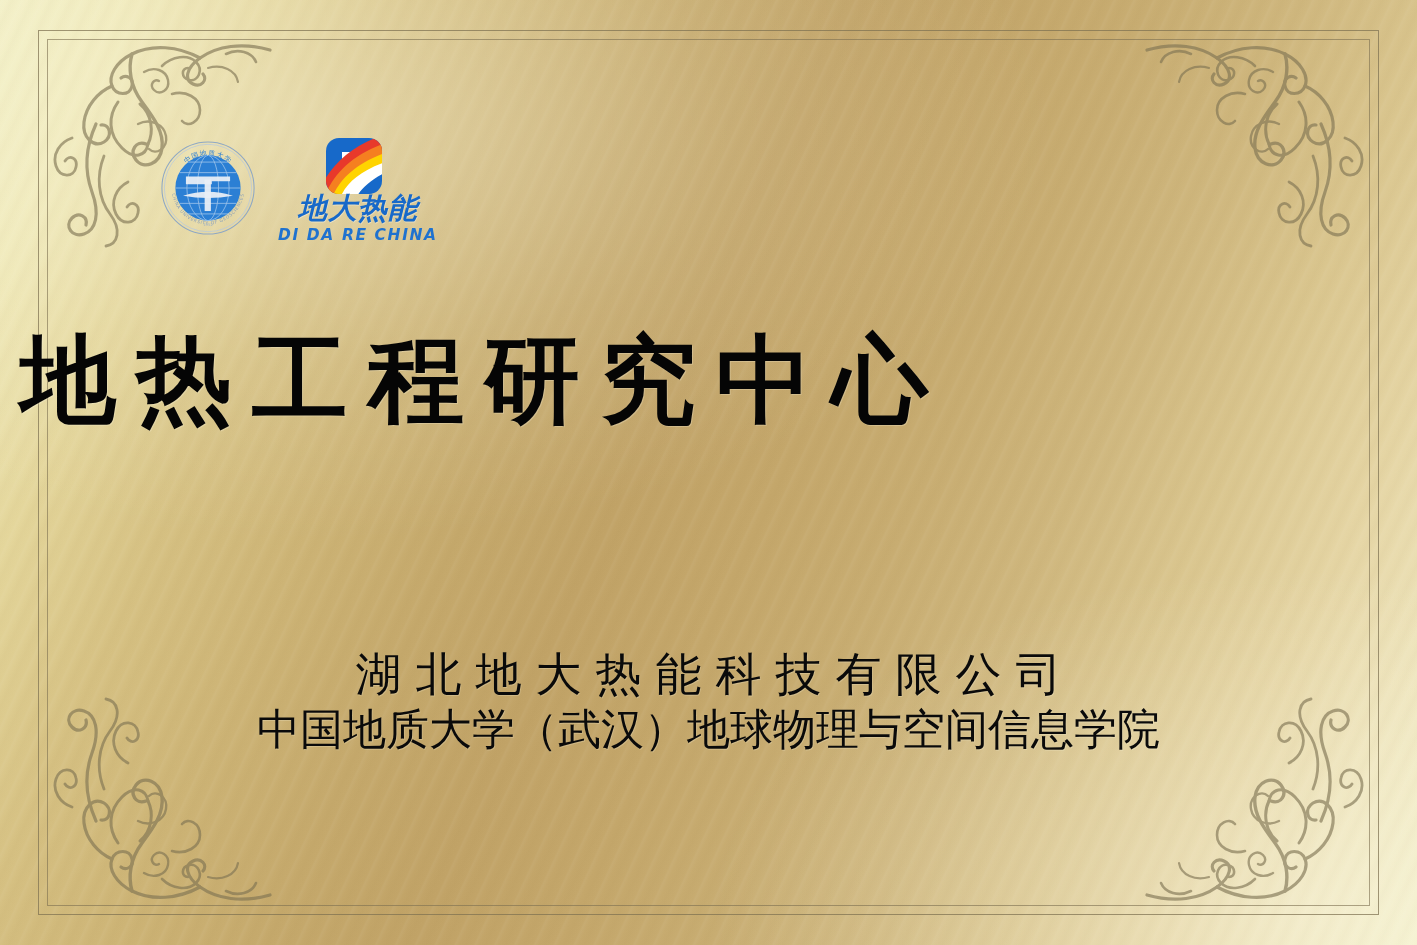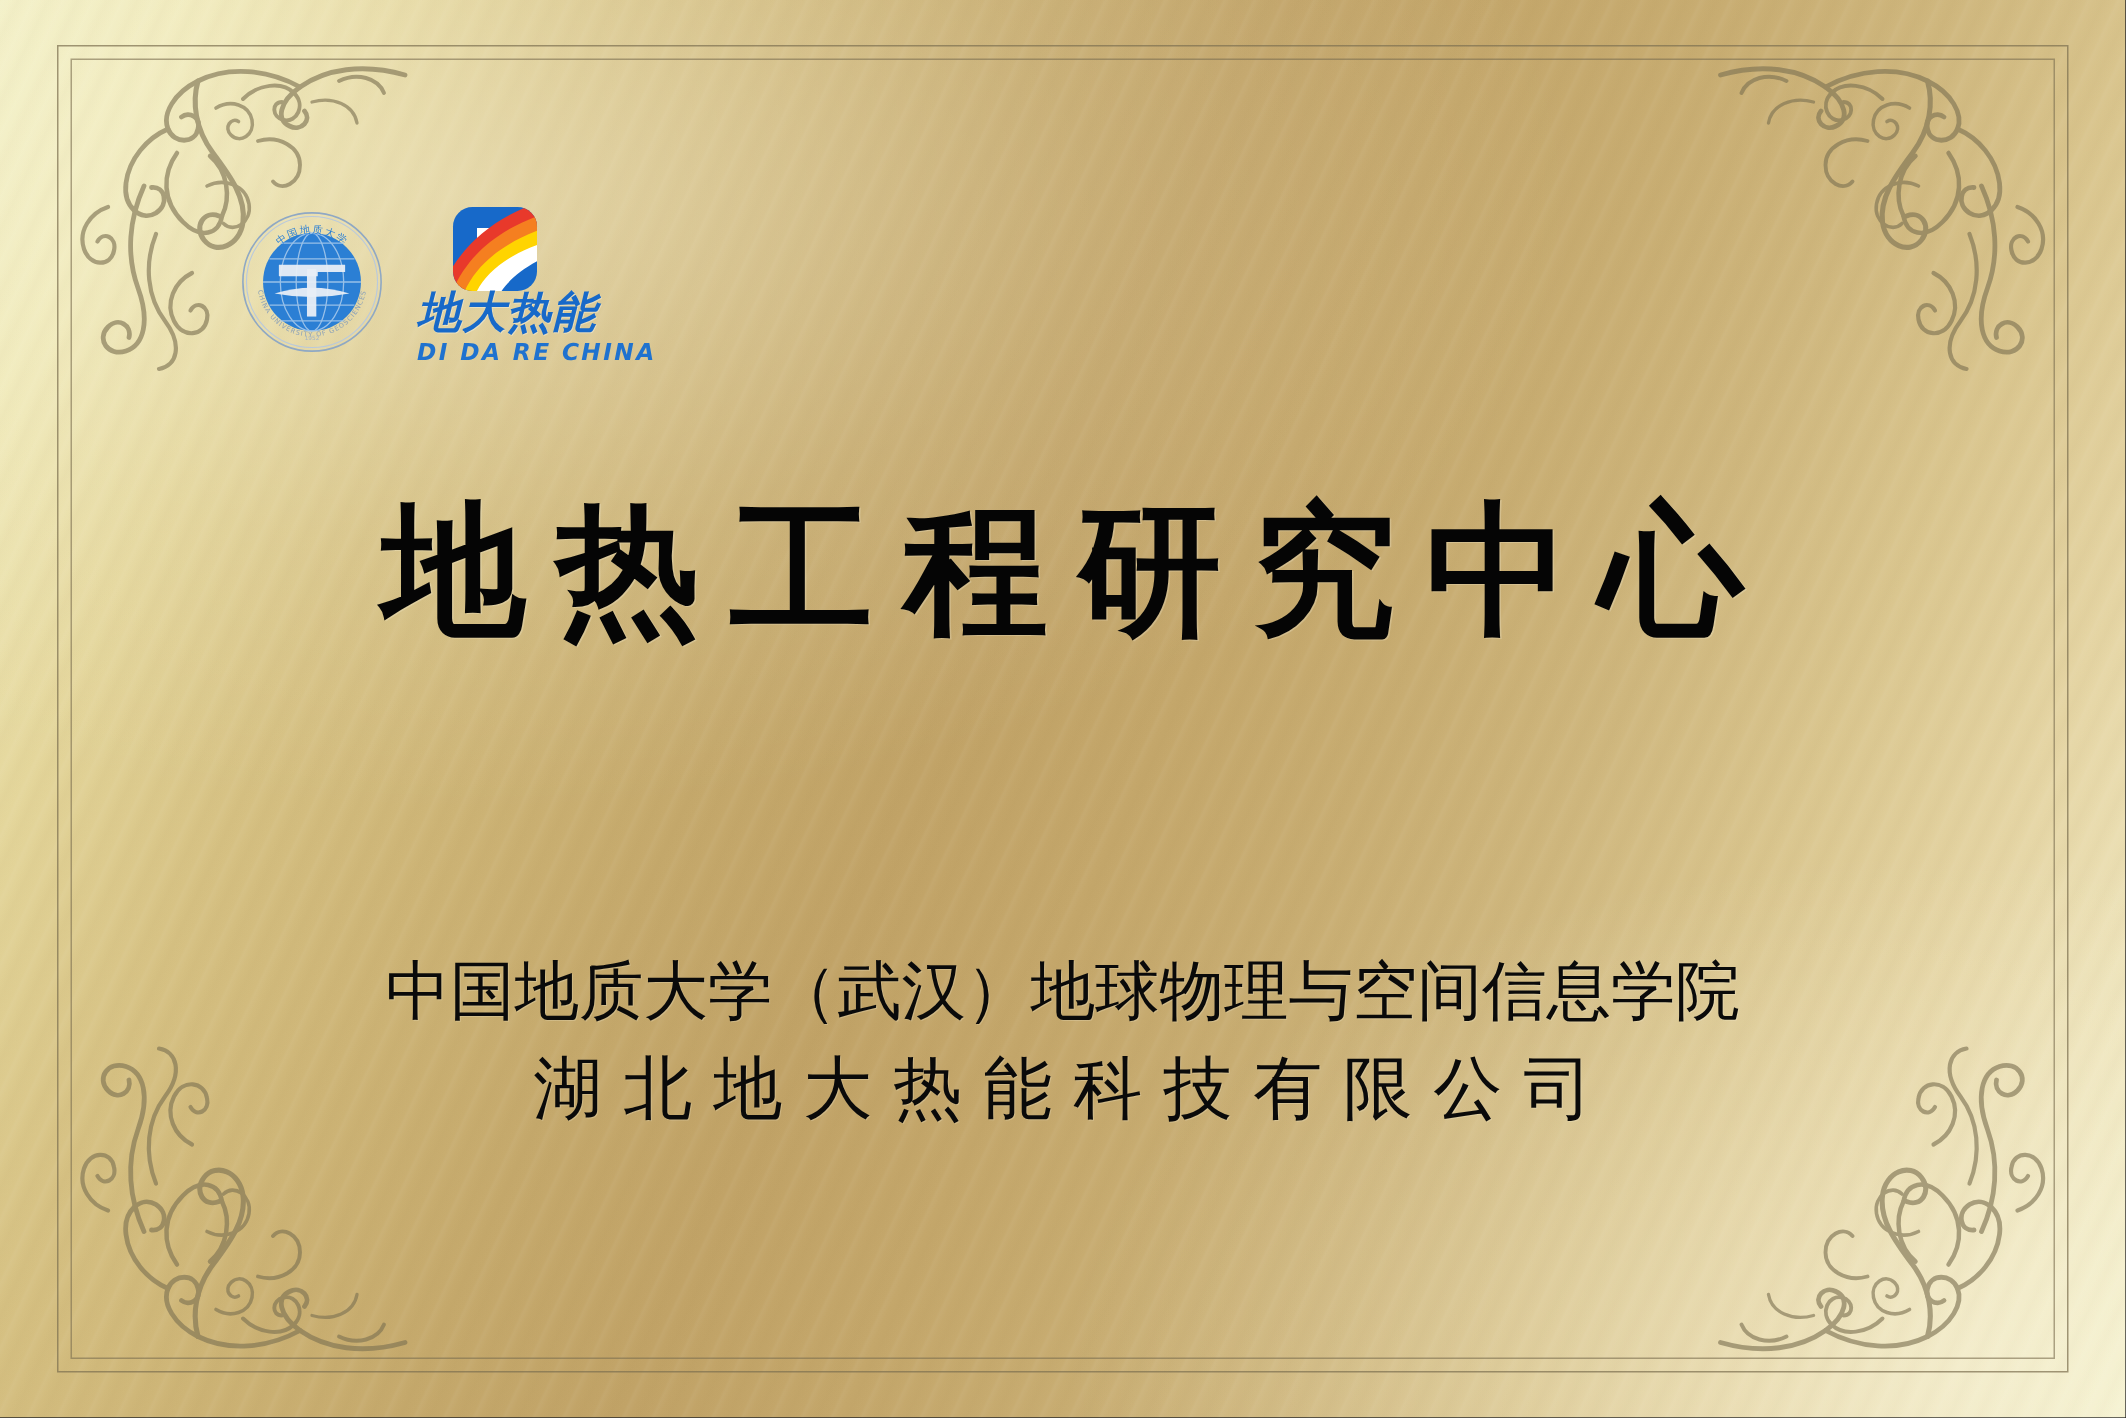--- a/index.html
+++ b/index.html
@@ -104,21 +104,21 @@
     top: 132px;
     display: flex;
     align-items: center;
     gap: 22px;
   }
   #seal-logo { width: 96px; height: 96px; display:block; }
 
   #didareneng-logo {
     display: flex;
     flex-direction: column;
-    align-items: flex-start;
+    align-items: center;
     margin-top: 4px;
   }
   #ddrn-mark { width: 112px; height: 60px; display:block; margin-bottom: -2px; }
   #ddrn-cn {
     font-family: "DejaVu Sans", "Liberation Sans", sans-serif;
     font-weight: 700;
     font-style: italic;
     font-size: 29px;
     letter-spacing: 1px;
     color: #1769c9;
@@ -133,21 +133,20 @@
     letter-spacing: 1.6px;
     color: #1f72cf;
     margin-top: 2px;
   }
 
   
   #main-title {
     position: absolute;
     left: 0; right: 0;
     top: 330px;
-    text-align: center;
     font-family: "DejaVu Sans", "Liberation Sans", sans-serif;
     font-weight: 700;
     font-size: 96px;
     line-height: 1.05;
     letter-spacing: 20px;
     text-indent: 20px;
     color: #050505;
     text-shadow: 1px 1px 0 rgba(255,255,240,0.22);
     white-space: nowrap;
   }
@@ -350,17 +349,17 @@
         </g>
       </svg>
       <div id="ddrn-cn">地大热能</div>
       <div id="ddrn-en">DI DA RE CHINA</div>
     </div>
   </div>
 
   <div id="main-title">地热工程研究中心</div>
 
   <div id="subtitle-block">
+    <div id="subtitle-2">湖北地大热能科技有限公司</div>
     <div id="subtitle-1">中国地质大学（武汉）地球物理与空间信息学院</div>
-    <div id="subtitle-2">湖北地大热能科技有限公司</div>
   </div>
 
 </div>
 
 </body></html>

